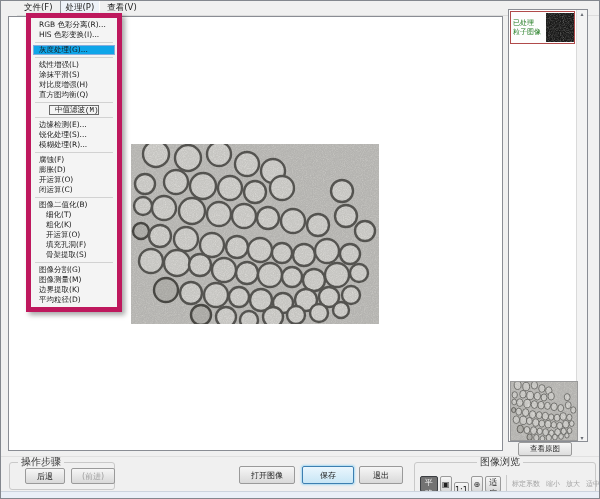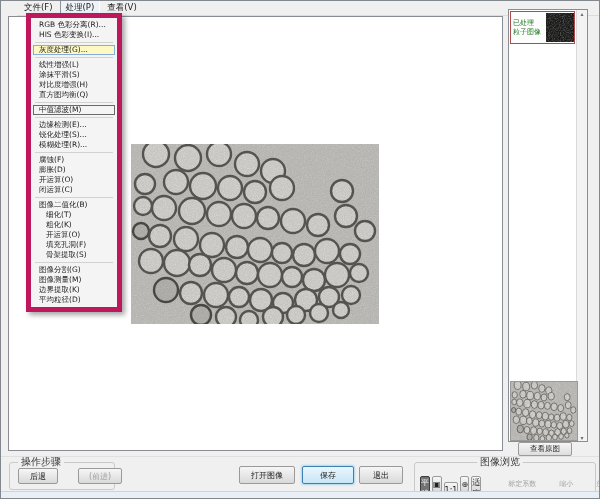--- a/index.html
+++ b/index.html
@@ -15,22 +15,22 @@
   .canvas{position:absolute;left:7px;top:15px;width:495px;height:435px;background:#ffffff;
           border:1px solid #8a8d94;box-sizing:border-box;}
   .em-wrap{position:absolute;left:130px;top:143px;width:248px;height:180px;}
   
   .dropdown{position:absolute;left:25px;top:12px;width:96px;background:#f4f4f4;
             border:5px solid #be185d;box-shadow:3px 3px 5px rgba(0,0,0,0.35);
             padding:2px 0;z-index:10;box-sizing:border-box;}
   .menu-item{height:10px;line-height:10px;font-size:7.5px;color:#1a1a1a;
              padding:0 3px 0 8px;white-space:nowrap;overflow:hidden;cursor:default;}
   .menu-item.ind{padding-left:15px;}
-  .menu-item.hl{background:#fef9c3;outline:1px solid #84acdd;outline-offset:-1px;margin:0 2px;padding-left:6px;}
-  .menu-item.boxed{outline:1px solid #6a6a6a;outline-offset:-1px;margin:0 2px;padding-left:6px;}
+  .menu-item.hl{background:#0ea5e9;outline:1px solid #84acdd;outline-offset:-1px;margin:0 2px;padding-left:6px;}
+  .menu-item.boxed{outline:1px solid #6a6a6a;outline-offset:-1px;margin:0 18px;padding-left:6px;font-family:Liberation Mono, monospace;}
   .menu-sep{height:1px;background:#d2d2d2;margin:2px 4px;}
   
   .right-panel{position:absolute;left:507px;top:8px;width:80px;height:433px;background:#ffffff;
                border:1px solid #8a8d94;box-sizing:border-box;}
   .sel-item{position:absolute;left:1px;top:1px;width:65px;height:33px;border:1px solid #b04a4a;
             display:flex;align-items:center;box-sizing:border-box;background:#fdfdfd;}
   .sel-text{font-size:7px;line-height:9px;color:#1e7a1e;padding-left:2px;flex:1;}
   .panel-scroll{position:absolute;right:0;top:0;width:11px;height:100%;background:#f3f3f3;
                 border-left:1px solid #dadada;box-sizing:border-box;display:flex;flex-direction:column;
                 justify-content:space-between;align-items:center;font-size:6px;color:#6a6e75;}
@@ -52,21 +52,21 @@
   .btn.dark{background:#737373;color:#f2f2f2;border-color:#3b3e42;}
   .grp-row{position:absolute;left:0;top:0;width:100%;height:100%;display:flex;align-items:center;}
   .cb{width:9px;height:9px;background:#fff;border:1px solid #8a8a8a;font-size:8px;line-height:8px;
       color:#3977ab;text-align:center;box-sizing:border-box;}
   .combo{height:14px;background:#fff;border:1px solid #999;display:flex;align-items:center;
          font-size:7.5px;box-sizing:border-box;}
   .combo .val{padding:0 2px;flex:1;color:#222;}
   .combo .arrow-box{width:10px;height:100%;background:linear-gradient(#f2f2f2,#d8d8d8);
         border-left:1px solid #aaa;font-size:6px;color:#444;display:flex;align-items:center;justify-content:center;}
   .small-lbl{font-size:7.5px;color:#3a3a3a;white-space:nowrap;}
-  .gray-lbl{font-size:7px;color:#a5a5a5;white-space:nowrap;margin-left:17px;}
+  .gray-lbl{font-size:7px;color:#a5a5a5;white-space:nowrap;}
   .vdiv{width:1px;height:18px;background:#c9c9c9;margin:0 3px;}
   .status-strip{position:absolute;left:0;top:490px;width:100%;height:9px;background:#e9eff7;
                 border-top:1px solid #ccd4de;box-sizing:border-box;}
   svg{display:block;}
 </style>
 </head>
 <body>
 
 <div id="window">
 
@@ -264,21 +264,21 @@
         </g>
       <rect width="248" height="180" filter="url(#grain)" opacity="0.16"></rect>
     </svg>
   </div>
   <button class="preview-btn">查看原图</button>
 
   <div class="bottom-bar">
 
     <div class="group" style="left:8px;top:5px;width:106px;height:28px;">
       <span class="group-label">操作步骤</span>
-      <div class="grp-row" style="justify-content:space-between;padding-left:8px;gap:6px;">
+      <div class="grp-row" style="justify-content:center;padding-left:8px;gap:6px;">
         <button class="btn" style="width:40px;height:16px;">后退</button>
         <button class="btn dis" style="width:44px;height:16px;">(前进)</button>
       </div>
     </div>
 
 
     <button class="btn" style="position:absolute;left:238px;top:9px;width:56px;height:18px;">打开图像</button>
     <button class="btn focused" style="position:absolute;left:301px;top:9px;width:52px;height:18px;">保存</button>
     <button class="btn" style="position:absolute;left:358px;top:9px;width:44px;height:18px;">退出</button>
 

